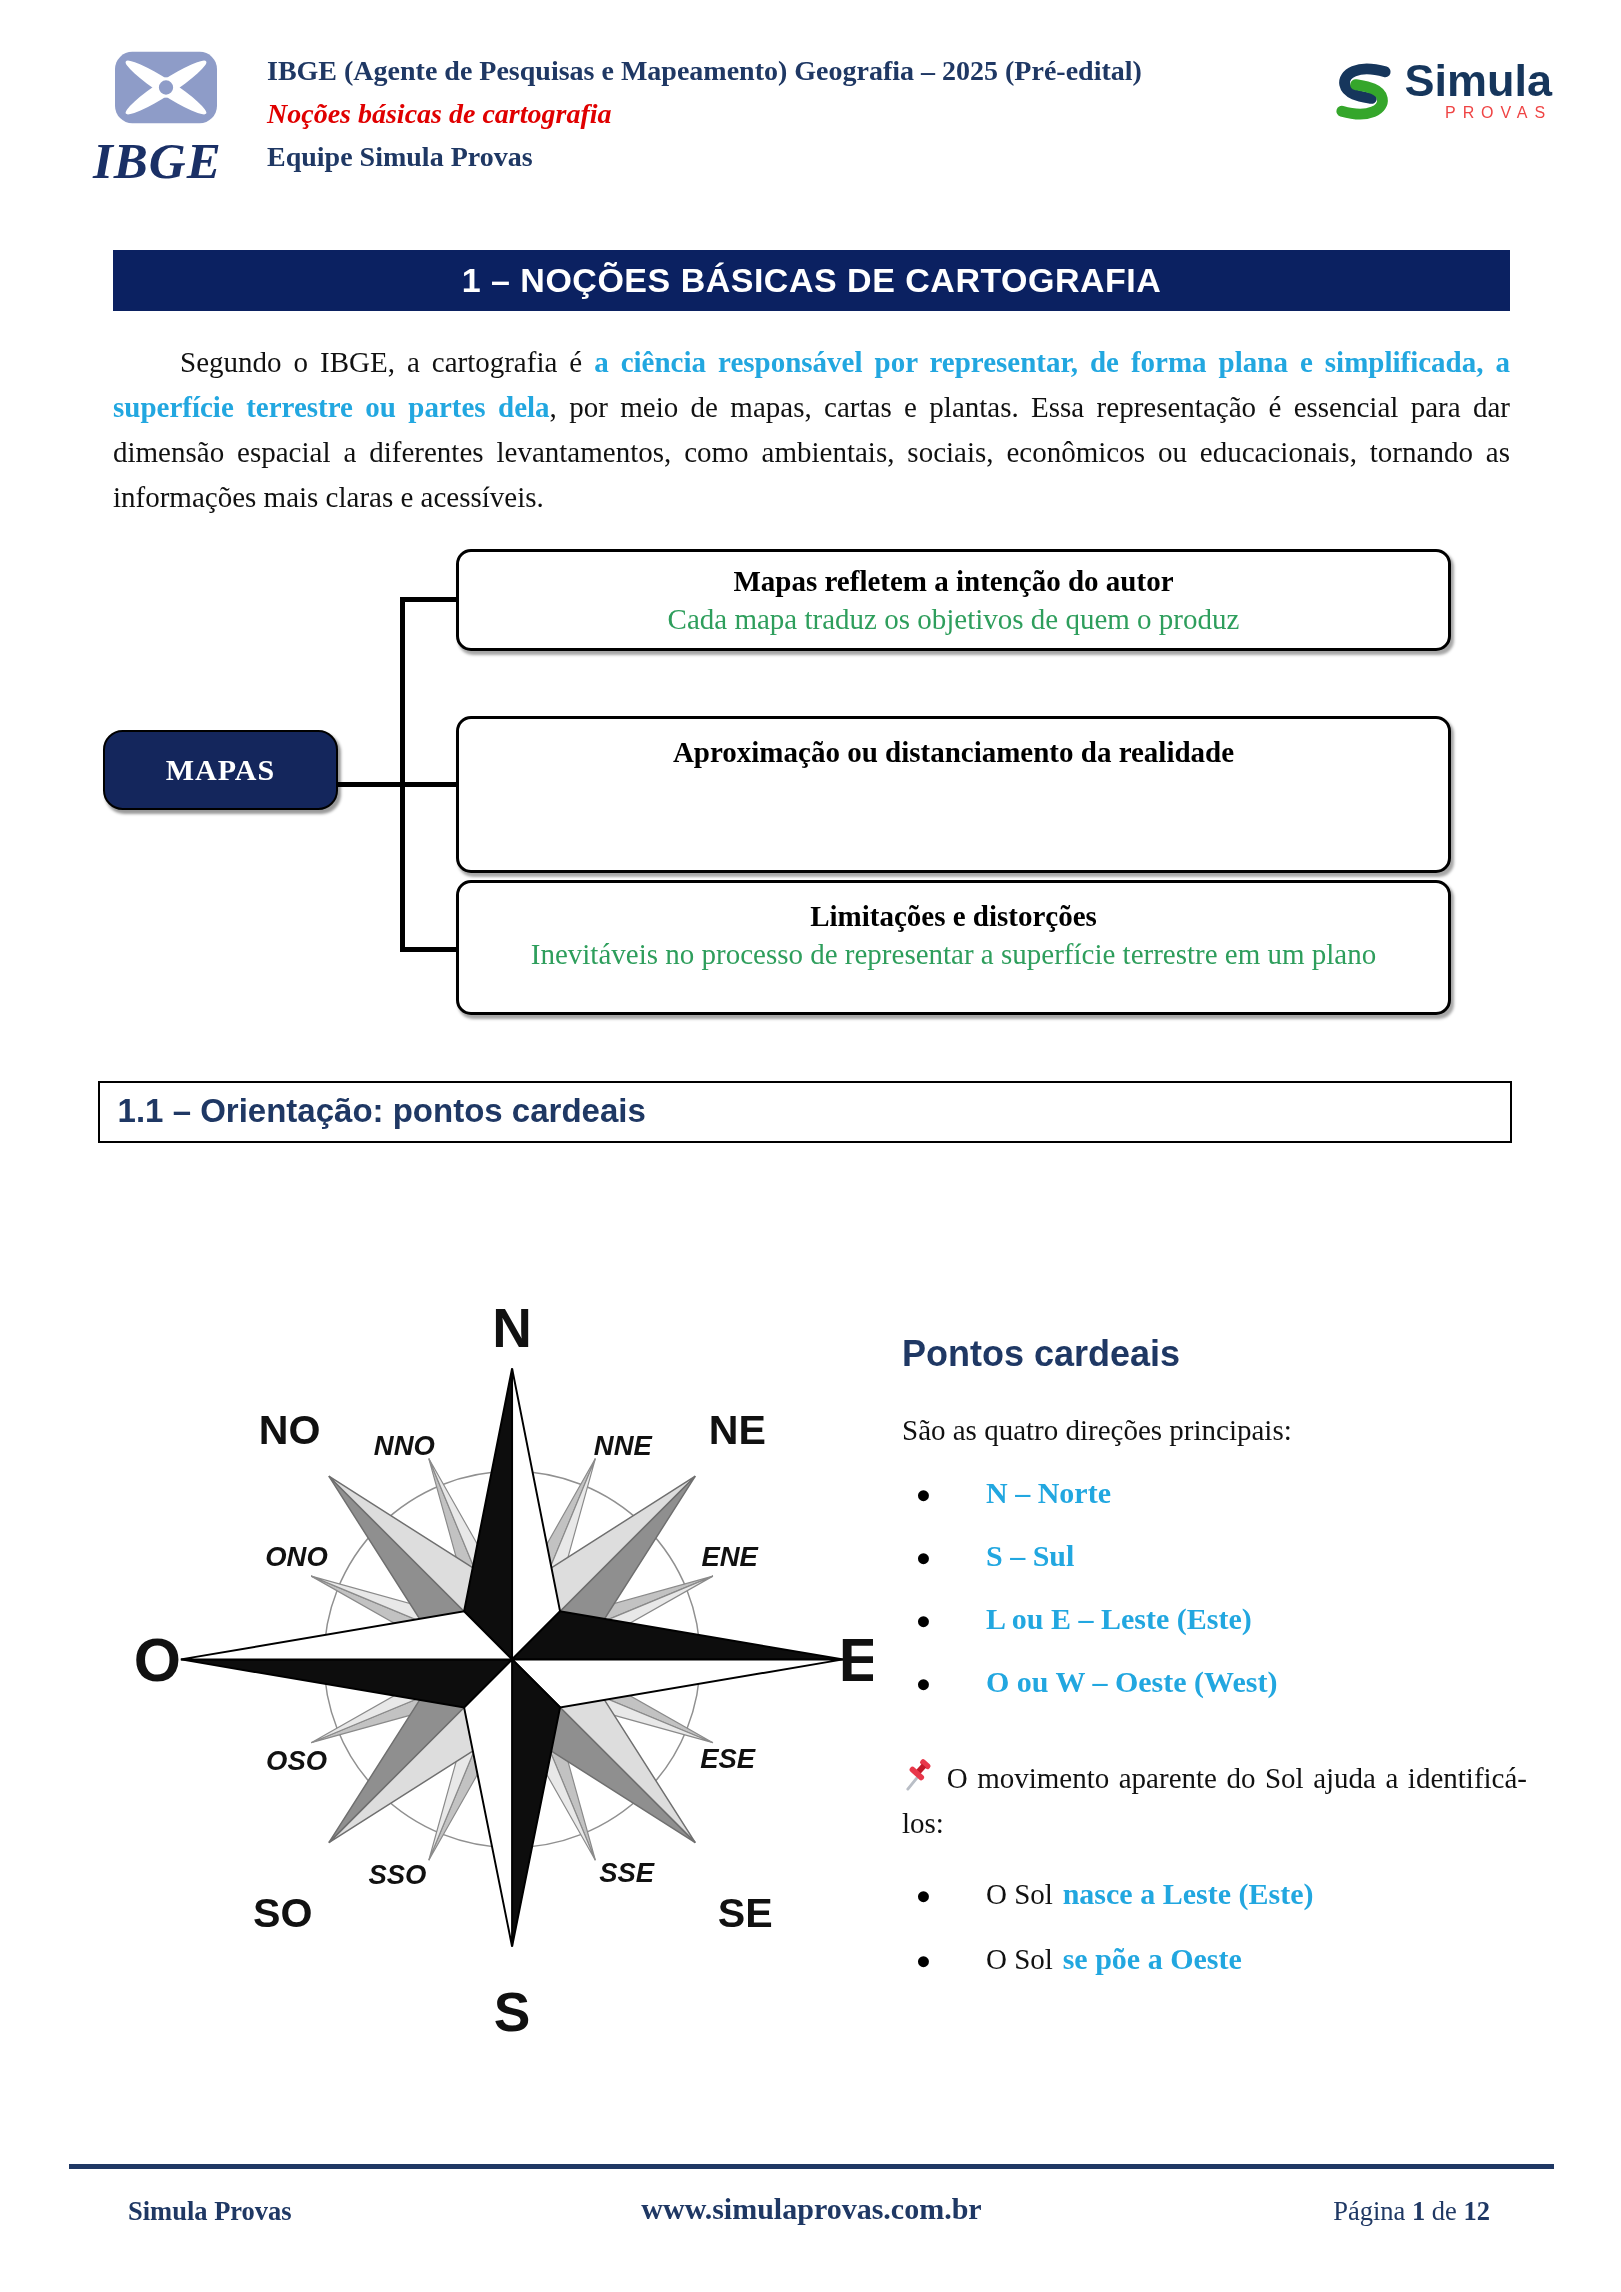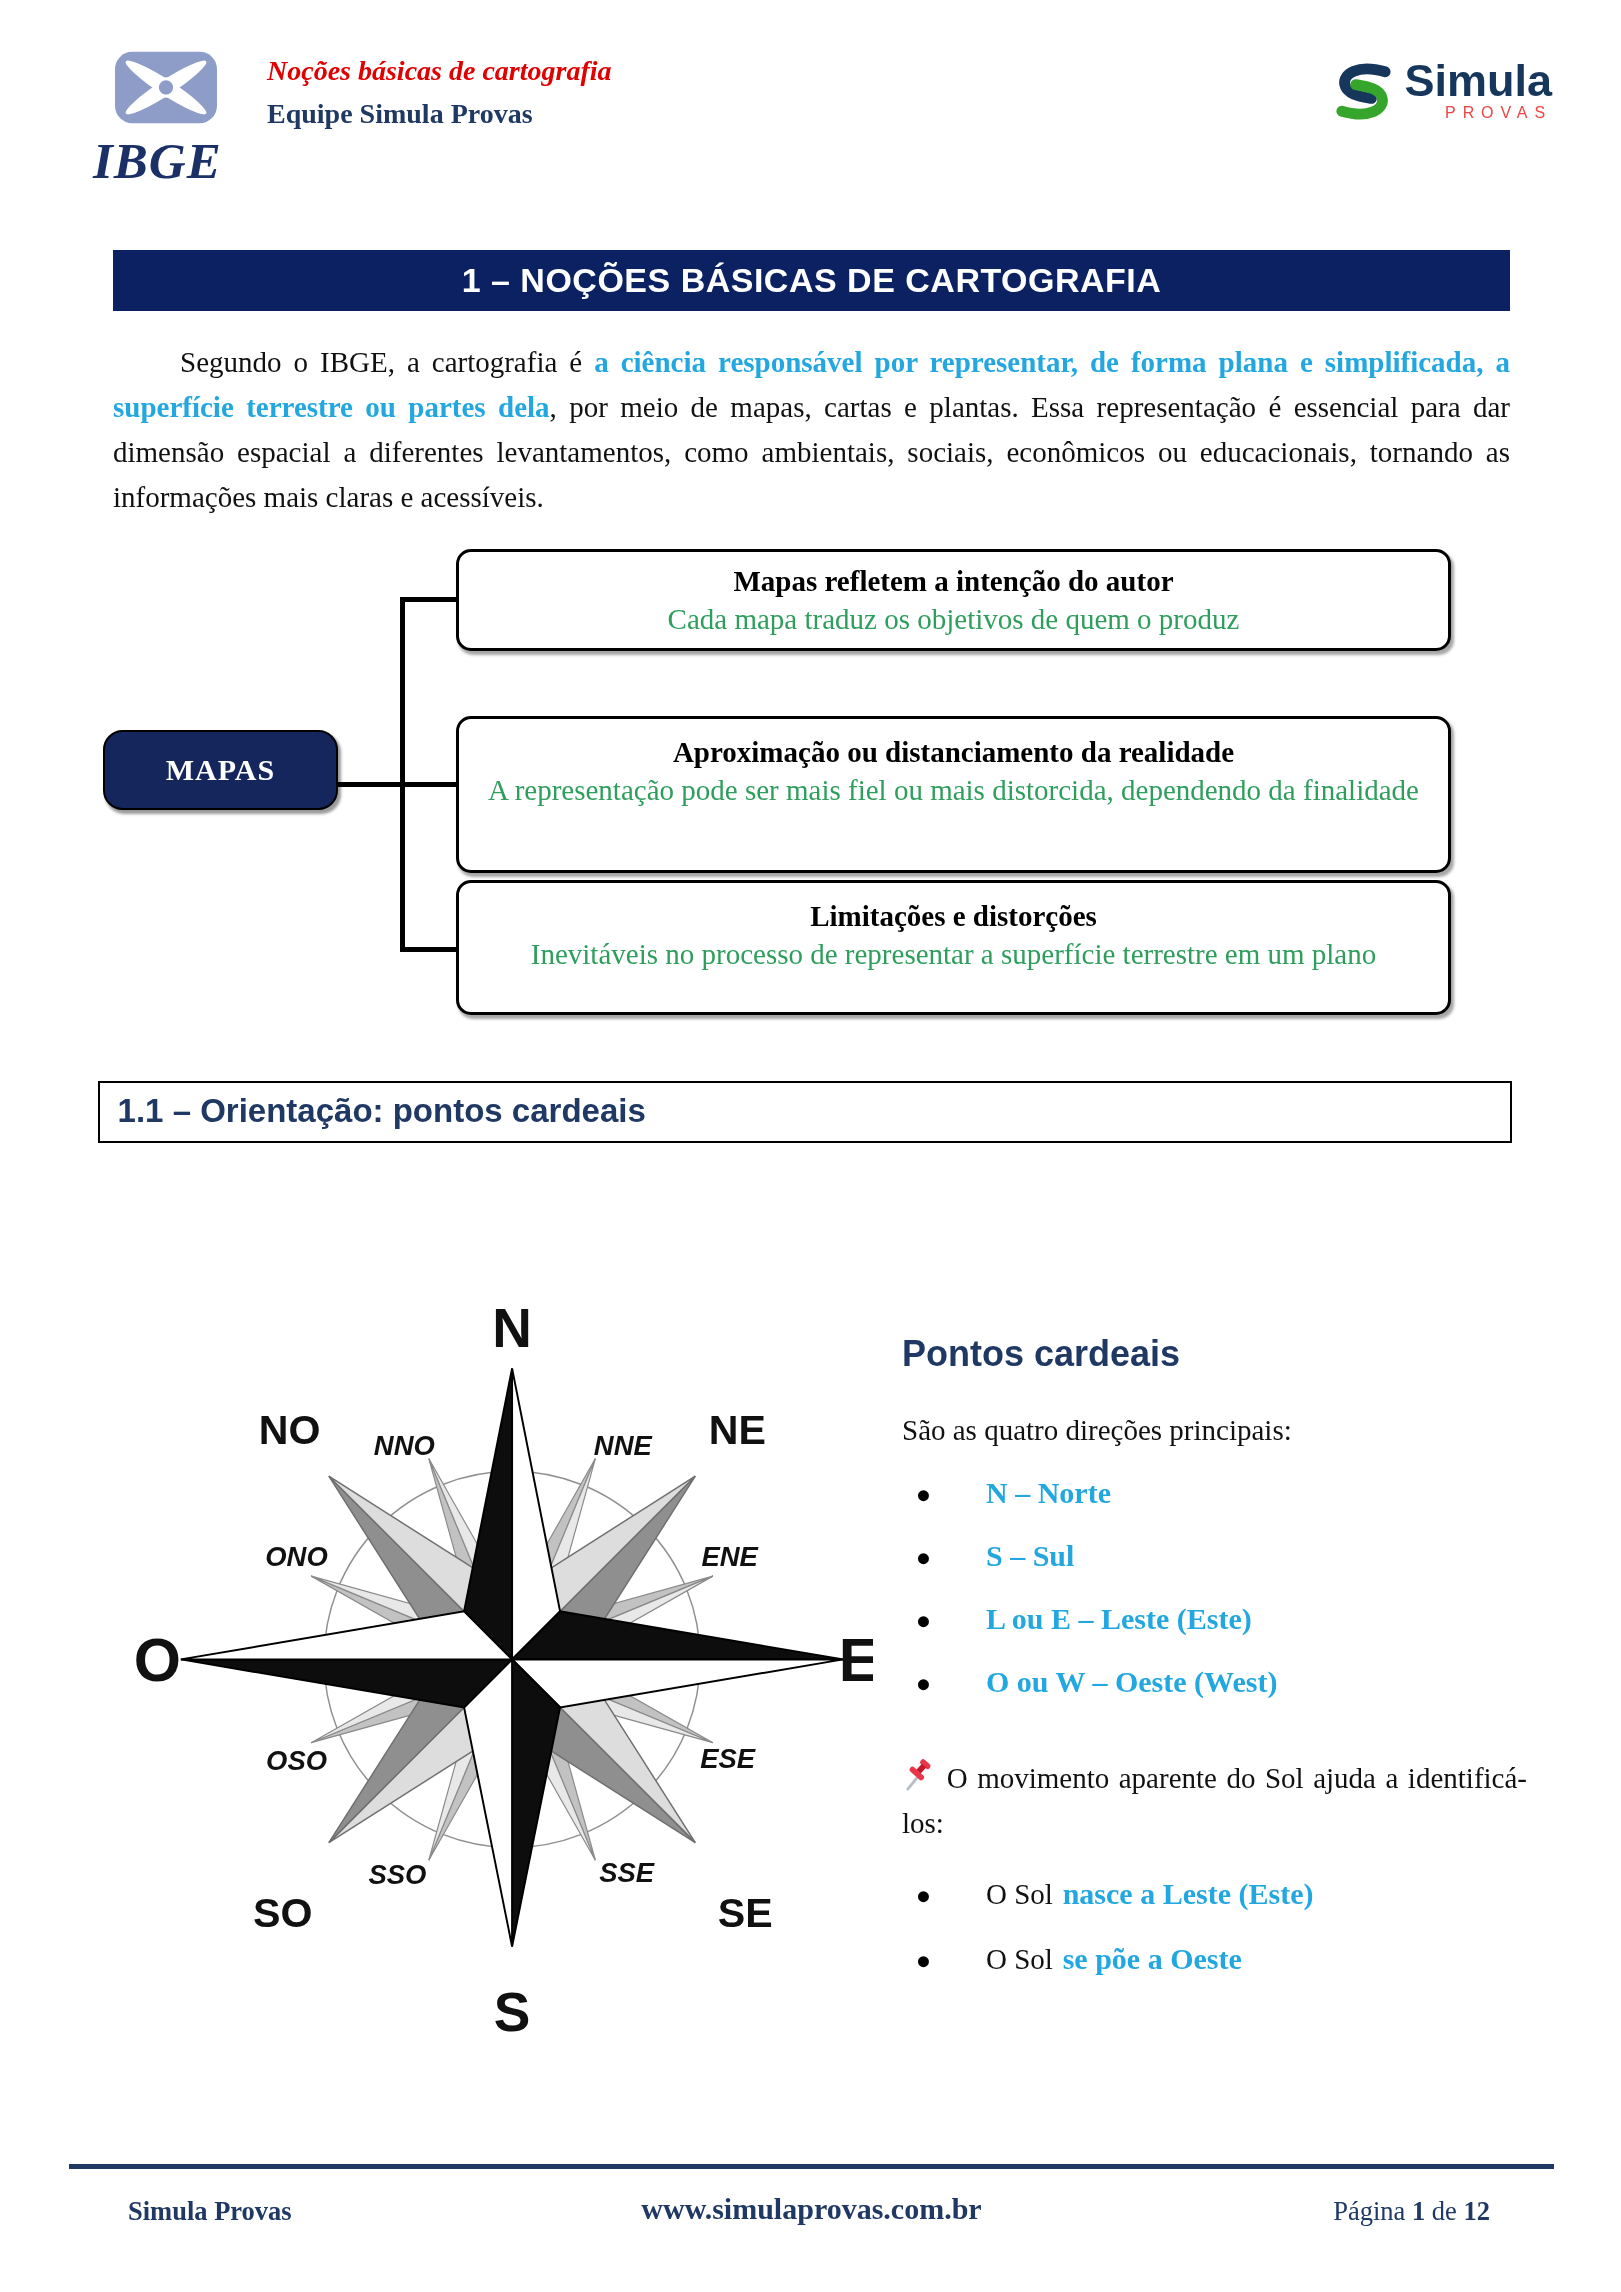--- a/index.html
+++ b/index.html
@@ -98,20 +98,21 @@
         <rect x="0" y="0" width="100" height="70" rx="17" fill="#8E9CC8"></rect>
         <g fill="#ffffff">
           <ellipse cx="50" cy="35" rx="47" ry="7.5" transform="rotate(33 50 35)"></ellipse>
           <ellipse cx="50" cy="35" rx="47" ry="7.5" transform="rotate(-33 50 35)"></ellipse>
         </g>
         <circle cx="50" cy="35" r="8.5" fill="#8E9CC8" stroke="#ffffff" stroke-width="3"></circle>
       </svg>
       <div class="ibge-word">IBGE</div>
     </div>
     <div class="header-text">
+      <div class="header-line1">IBGE (Agente de Pesquisas e Mapeamento) Geografia – 2025 (Pré-edital)</div>
       <div class="header-line2">Noções básicas de cartografia</div>
       <div class="header-line3">Equipe Simula Provas</div>
     </div>
     <div class="brand">
       <svg width="71" height="71" viewBox="0 0 72 72">
         <path d="M58 15 C 30 7 15 17 17 28 C 19 38 33 40 44 42" stroke="#16365C" stroke-width="11" fill="none" stroke-linecap="round"></path>
         <path d="M14 55 C 42 63 57 53 55 42 C 53 32 39 30 28 28" stroke="#35A62B" stroke-width="11" fill="none" stroke-linecap="round"></path>
       </svg>
       <div class="brand-text">
         <div class="brand-name">Simula</div>
@@ -131,21 +132,20 @@
     <div class="conn stub1"></div>
     <div class="conn stub2"></div>
     <div class="conn stub3"></div>
     <div class="droot">MAPAS</div>
     <div class="dbox dbox1">
       <div class="t">Mapas refletem a intenção do autor</div>
       <div class="d">Cada mapa traduz os objetivos de quem o produz</div>
     </div>
     <div class="dbox dbox2">
       <div class="t">Aproximação ou distanciamento da realidade</div>
-      <div class="d">A representação pode ser mais fiel ou mais distorcida, dependendo da finalidade</div>
     </div>
     <div class="dbox dbox3">
       <div class="t">Limitações e distorções</div>
       <div class="d">Inevitáveis no processo de representar a superfície terrestre em um plano</div>
     </div>
   </div>
 
   <div class="section-box">
     <span>1.1 – Orientação: pontos cardeais</span>
   </div>

